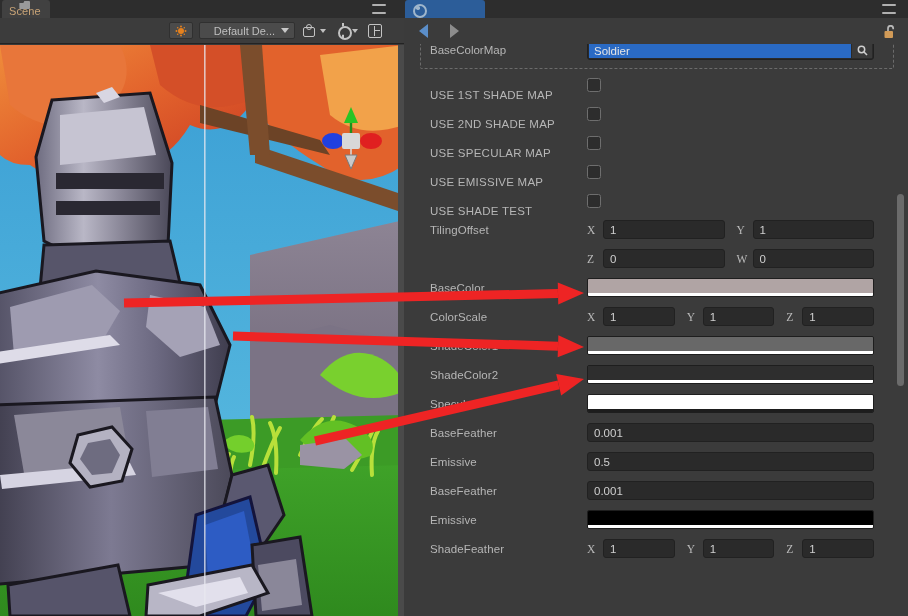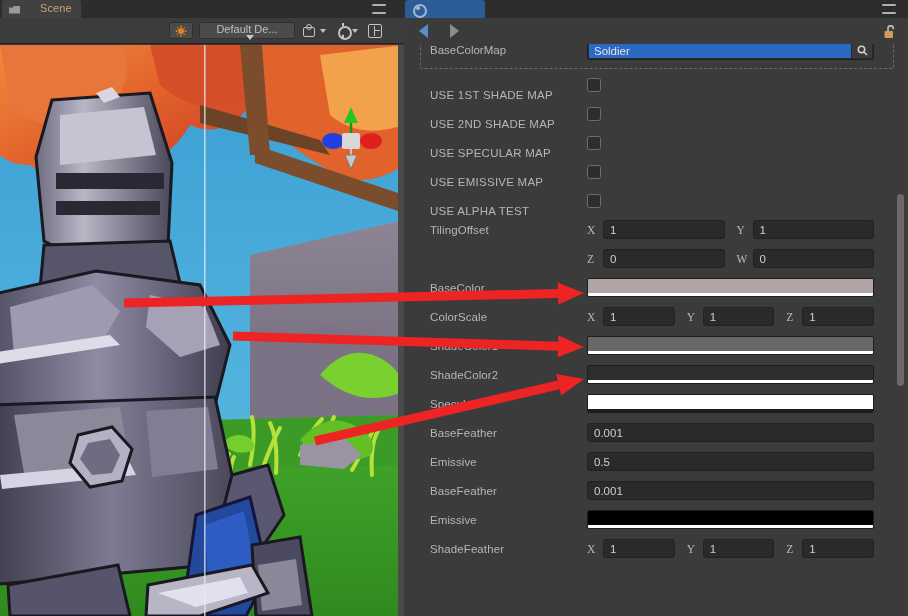--- a/index.html
+++ b/index.html
@@ -18,22 +18,23 @@
     background: #393939;
   }
   #scene-tabbar {
     position: absolute; left: 0; top: 0; width: 404px; height: 18px;
     background: #2d2d2d;
   }
   #scene-tab {
     position: absolute; left: 2px; top: 0; height: 18px;
     background: #414141;
     border-top-left-radius: 3px; border-top-right-radius: 3px;
-    display: flex; align-items: center; gap: 20px;
+    display: flex; align-items: center; gap: 0;
     padding: 0 9px 0 7px;
+    flex-direction: column;
   }
   #scene-tab .tab-ico { width: 11px; height: 9px; position: relative; }
   #scene-tab .tab-ico:before {
     content: ""; position: absolute; left: 0; top: 1px;
     width: 11px; height: 8px; background: #9a9a9a;
     border-radius: 1px;
     clip-path: polygon(0 2px, 4px 2px, 5px 0, 11px 0, 11px 8px, 0 8px);
   }
   #scene-tab .tab-label {
     font-size: 11px; color: #c9a477; letter-spacing: .1px;
@@ -64,23 +65,22 @@
   .sun-glyph:before {
     content: ""; position: absolute; left: 3px; top: 3px;
     width: 6px; height: 6px; border-radius: 50%;
     background: #e5811e;
     box-shadow: 0 -4.5px 0 -2px #e5811e, 0 4.5px 0 -2px #e5811e,
                 -4.5px 0 0 -2px #e5811e, 4.5px 0 0 -2px #e5811e,
                 -3.3px -3.3px 0 -2.2px #e5811e, 3.3px -3.3px 0 -2.2px #e5811e,
                 -3.3px 3.3px 0 -2.2px #e5811e, 3.3px 3.3px 0 -2.2px #e5811e;
   }
   .tb-dd {
-    min-width: 96px; padding: 0 5px; justify-content: flex-start;
+    min-width: 96px; padding: 0 5px; justify-content: flex-end;
     background: #4b4b4b;
-    flex-direction: column;
   }
   .tb-dd .lbl { color: #bfbfbf; font-size: 11px; }
   .caret {
     width: 0; height: 0; border-left: 4px solid transparent;
     border-right: 4px solid transparent; border-top: 5px solid #c8c8c8;
     margin-left: 6px;
   }
   .tb-icon-dd {
     display: flex; align-items: center; gap: 2px;
     height: 17px; padding: 0 2px; cursor: default;
@@ -468,21 +468,21 @@
       </div>
       <div class="prop-row">
         <span class="prop-label caps">USE SPECULAR MAP</span>
         <span class="checkbox"></span>
       </div>
       <div class="prop-row">
         <span class="prop-label caps">USE EMISSIVE MAP</span>
         <span class="checkbox"></span>
       </div>
       <div class="prop-row">
-        <span class="prop-label caps">USE ALPHA TEST</span>
+        <span class="prop-label caps">USE SHADE TEST</span>
         <span class="checkbox"></span>
       </div>
 
       <div class="prop-row">
         <span class="prop-label">TilingOffset</span>
         <span class="vec">
           <span class="axis">X</span>
           <span class="field">1</span>
           <span class="gap"></span>
           <span class="axis">Y</span>

